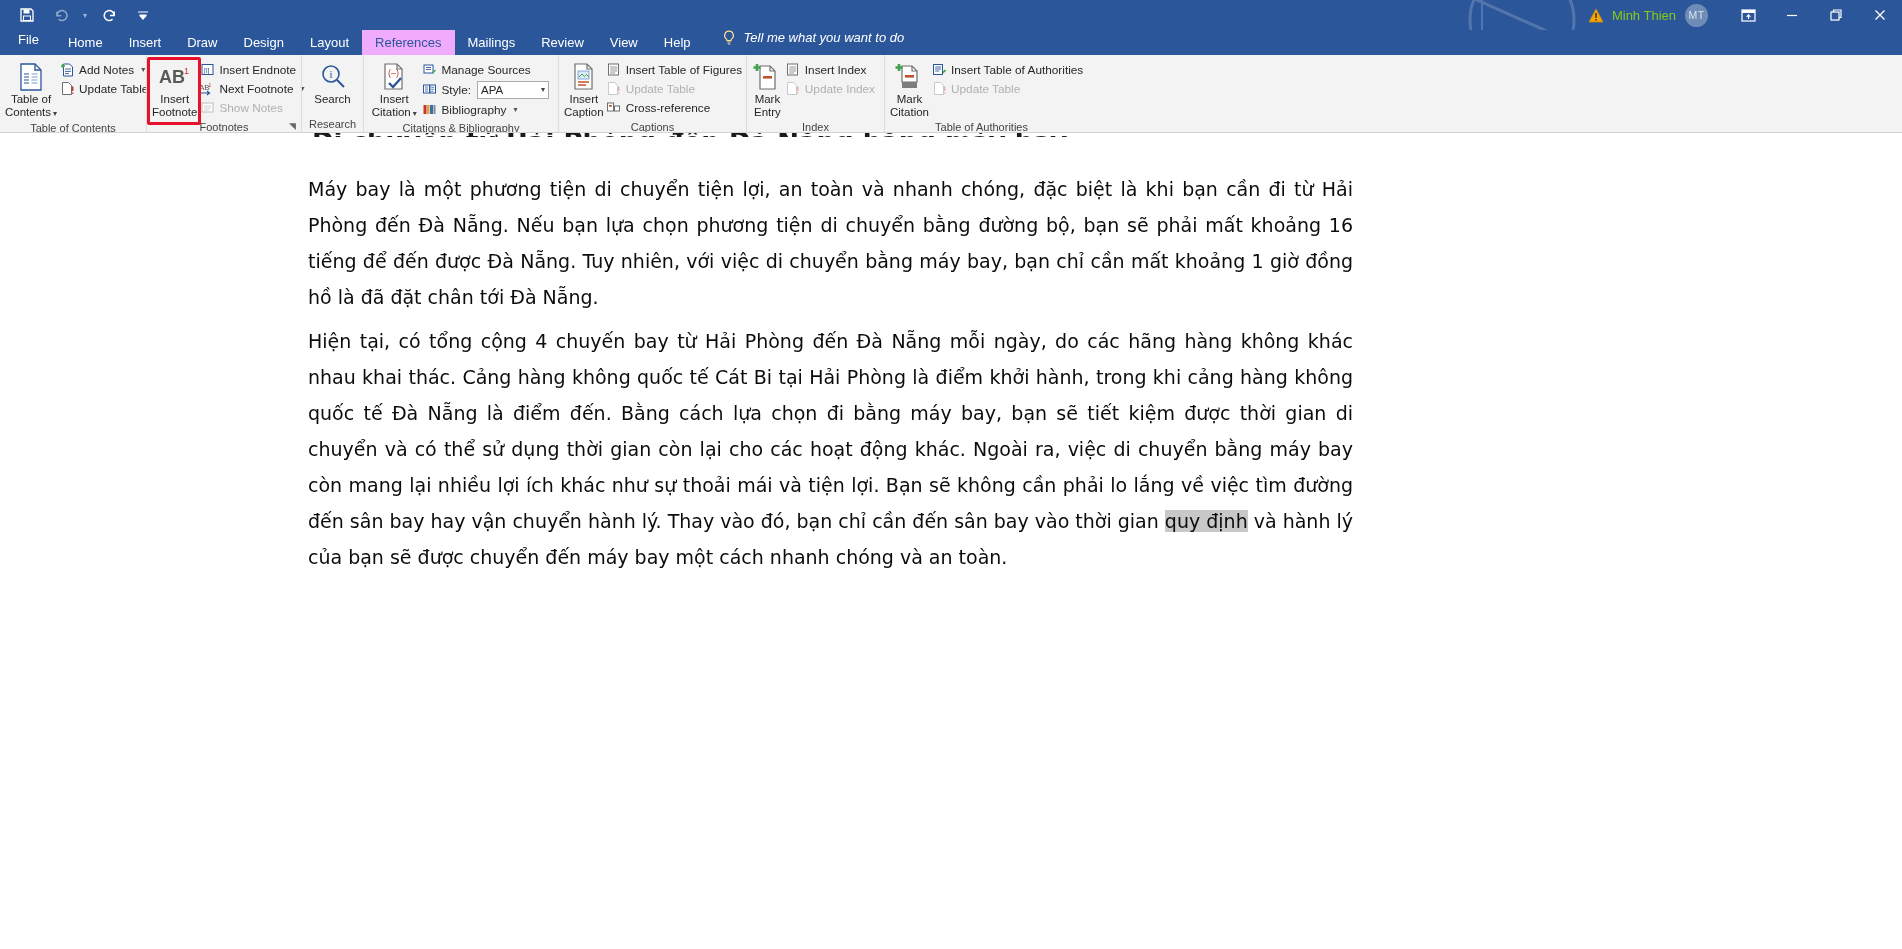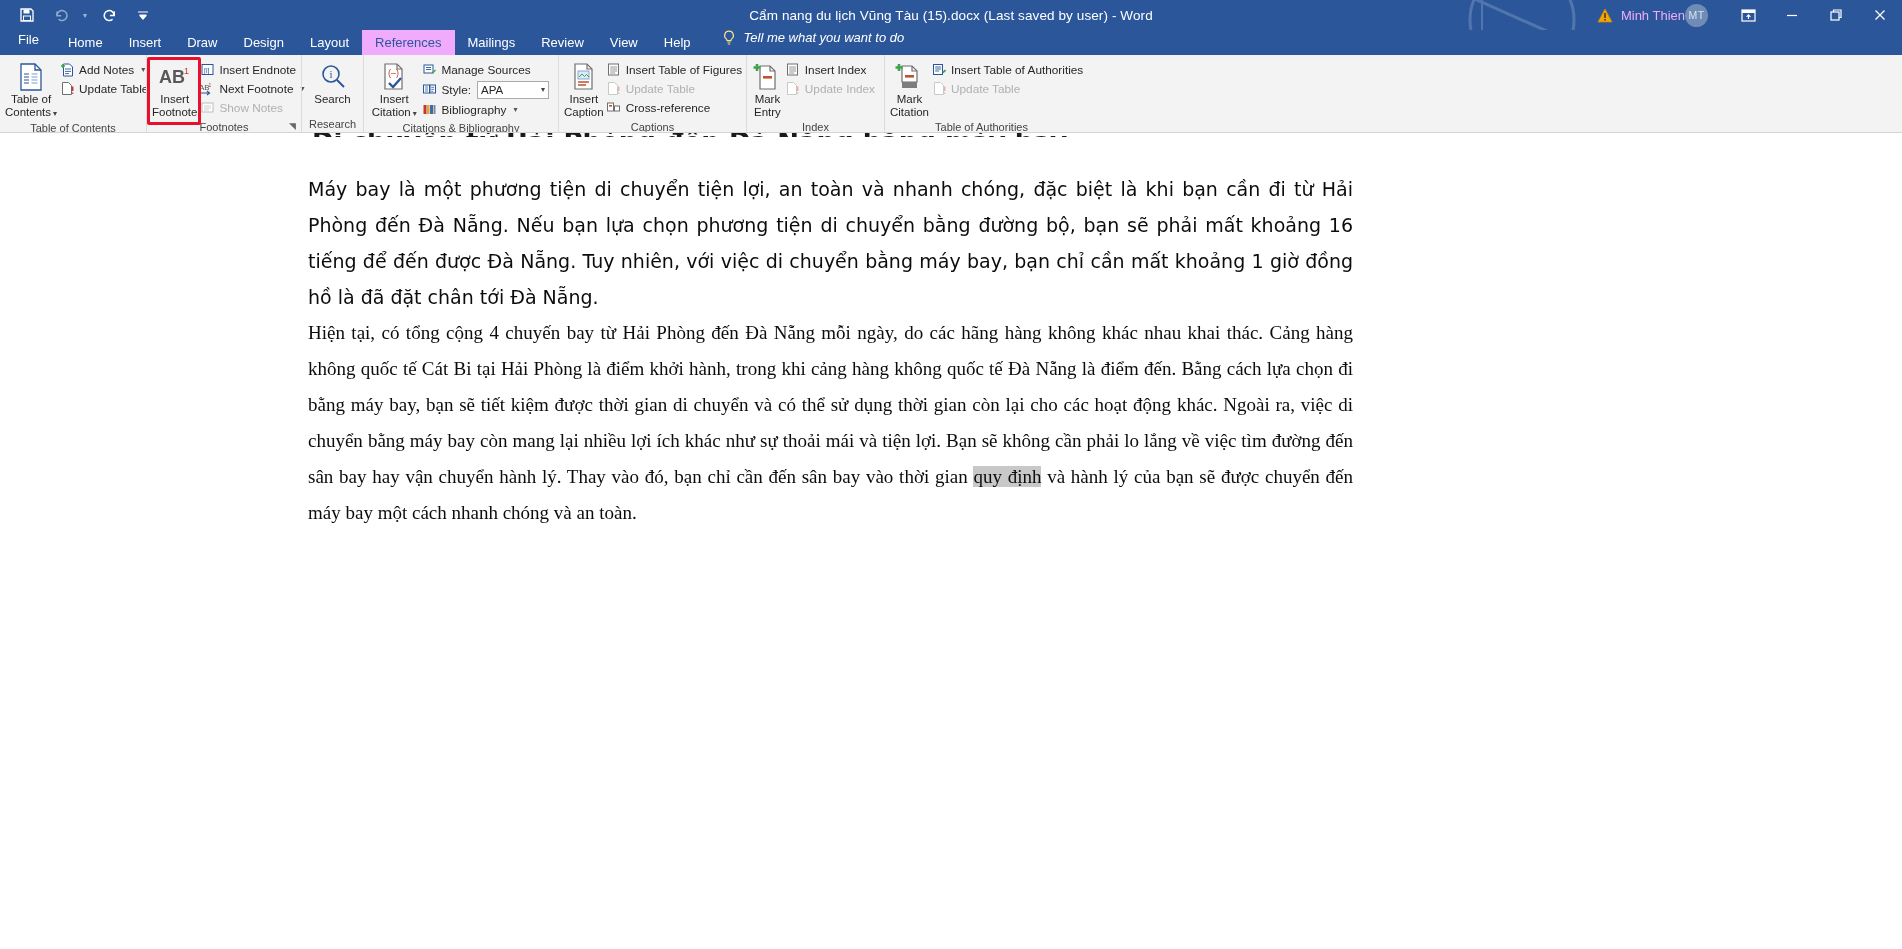--- a/index.html
+++ b/index.html
@@ -50,21 +50,21 @@
     letter-spacing: 0.1px;
   }
   .title-right {
     position: absolute;
     right: 0; top: 0;
     height: 30px;
     display: flex;
     align-items: center;
   }
   .warn-icon { margin-right: 8px; display:flex; align-items:center; }
-  .user-name { font-size: 13px; color: #f0abfc; }
+  .user-name { font-size: 13px; color: #84cc16; margin-right: 9px; }
   .avatar {
     width: 23px; height: 23px; border-radius: 50%;
     background: #6e8cb6;
     color: #d9e2ef;
     font-size: 10.5px;
     display: flex; align-items: center; justify-content: center;
     margin-right: 18px;
     letter-spacing: .5px;
   }
   .winbtn {
@@ -230,21 +230,21 @@
   .para {
     font-family: "DejaVu Sans", sans-serif;
     font-size: 19px;
     line-height: 36px;
     color: #0c0c0c;
     text-align: justify;
     width: 1045px;
     margin-left: 132px;
   }
   .para.p1 { margin-top: 38px; }
-  .para.p2 { margin-top: 0; font-family: Liberation Serif, serif; }
+  .para.p2 { margin-top: 8px; }
   .hl { background: #c8c8c8; }
   .left-gutter {
     position: absolute;
     left: 0; top: 0;
     width: 136px; height: 100%;
     background: #ffffff;
   }
   .right-gutter {
     position: absolute;
     right: 0; top: 0;
@@ -283,21 +283,20 @@
           <path d="M13.2 4.2v4.3H9" fill="none" stroke="#fff" stroke-width="1.5"></path>
         </svg>
     </div>
     <div class="qat-btn">
       <svg width="14" height="14" viewBox="0 0 14 14">
           <path d="M2 4h10M3.5 7h7M7 11l-2.6-3h5.2L7 11z" stroke="#fff" stroke-width="1.2" fill="#fff"></path>
         </svg>
     </div>
   </div>
 
-  <div class="title-text">Cẩm nang du lịch Vũng Tàu (15).docx (Last saved by user)  -  Word</div>
 
   <div class="title-right">
     <div class="warn-icon">
       <svg width="16" height="15" viewBox="0 0 16 15">
           <path d="M8 1L15 14H1L8 1z" fill="#f2a50c" stroke="#c98606" stroke-width="0.8"></path>
           <rect x="7.3" y="5" width="1.4" height="5" fill="#3a2c00"></rect>
           <rect x="7.3" y="11" width="1.4" height="1.5" fill="#3a2c00"></rect>
         </svg>
     </div>
     <div class="user-name">Minh Thien</div>

